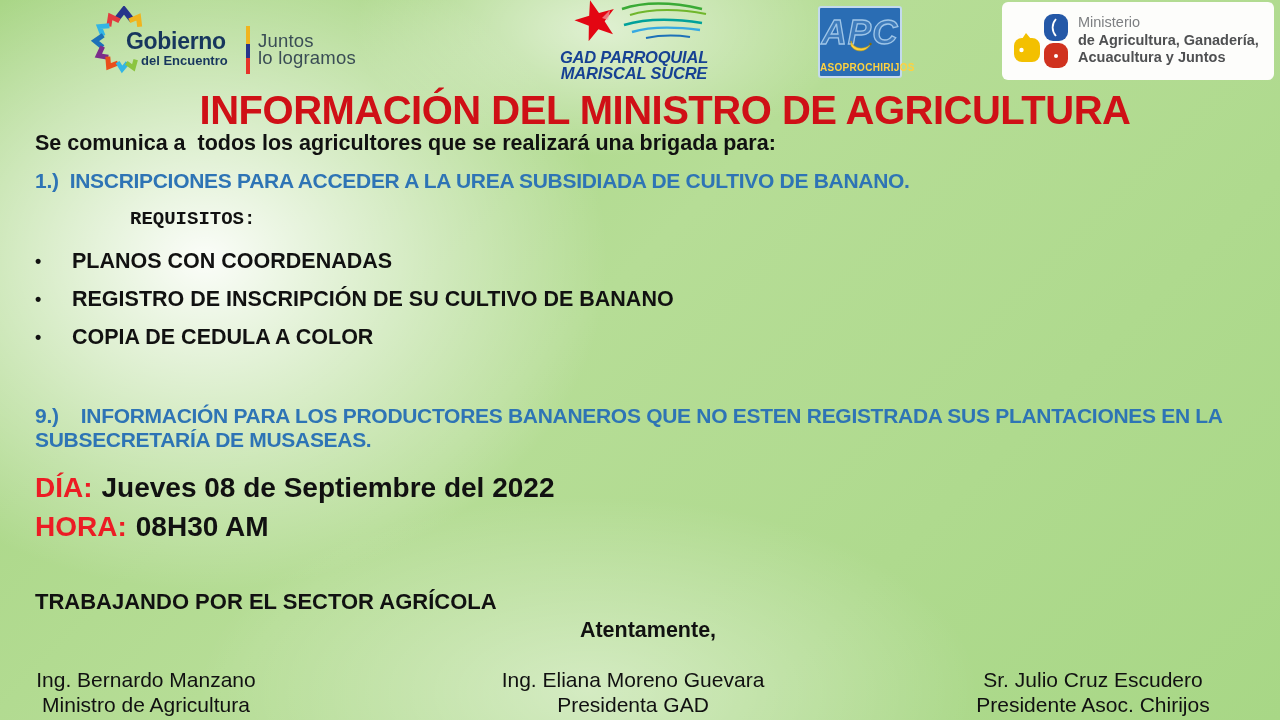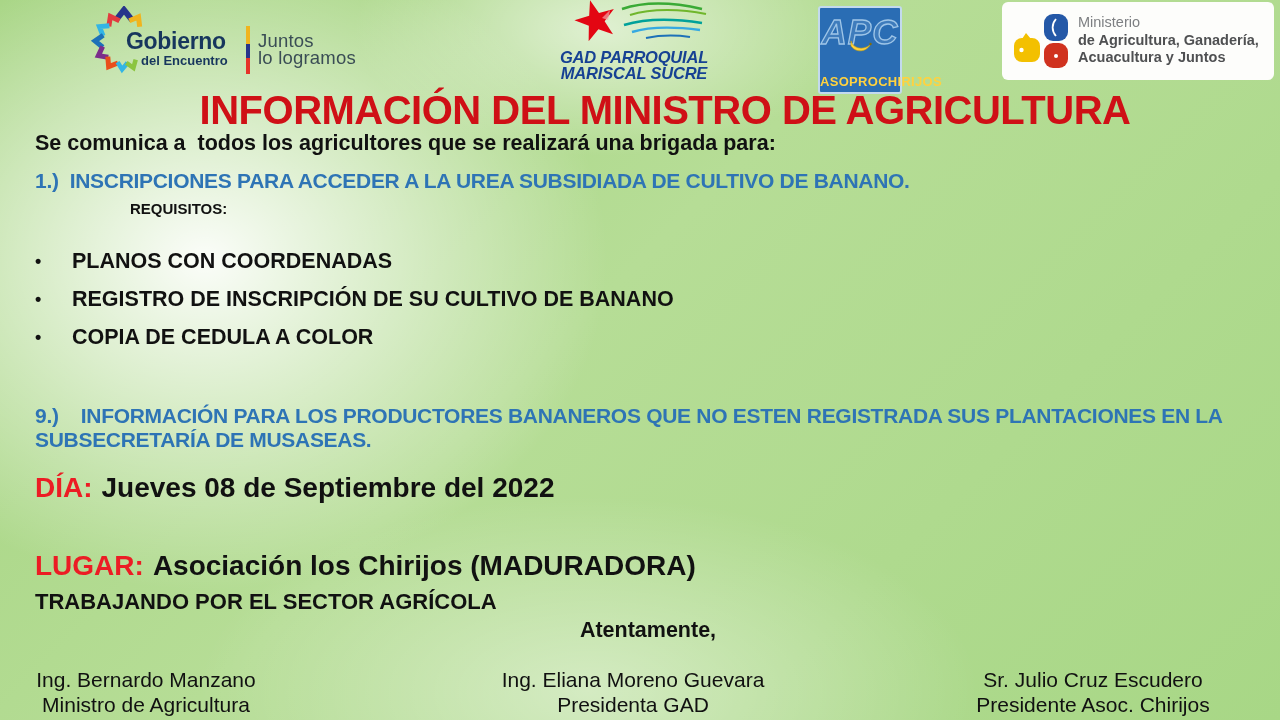--- a/index.html
+++ b/index.html
@@ -19,43 +19,43 @@
   .gob-arrows{position:absolute;left:0;top:0;}
   .gob-name{position:absolute;left:38px;top:22px;font-size:23px;font-weight:bold;color:#17365d;letter-spacing:-0.3px;}
   .gob-sub{position:absolute;left:53px;top:47px;font-size:13px;font-weight:bold;color:#17365d;}
   .gob-divider{position:absolute;left:158px;top:20px;width:4px;height:48px;
     background:linear-gradient(#f0b41e 0%,#f0b41e 38%,#27348b 38%,#27348b 66%,#e63329 66%,#e63329 100%);}
   .gob-tagline{position:absolute;left:170px;top:26px;font-size:18.5px;color:#3a4d55;line-height:17px;letter-spacing:0.2px;}
 
   .logo-gad{left:550px;top:0;width:168px;height:78px;text-align:center;}
   .gad-text{font-size:16.5px;font-style:italic;font-weight:bold;color:#164193;line-height:15px;letter-spacing:-0.2px;margin-top:1px;}
 
-  .logo-apc{left:818px;top:6px;width:84px;height:88px;background:#2a6db4;border:2px solid #c3daee;
+  .logo-apc{left:818px;top:6px;width:84px;height:72px;background:#2a6db4;border:2px solid #c3daee;
     border-radius:3px;box-sizing:border-box;}
   .apc-acronym{position:absolute;top:4px;left:0;width:100%;text-align:center;font-size:35px;font-weight:800;
     font-style:italic;letter-spacing:1px;color:rgba(225,238,249,0.12);-webkit-text-stroke:1.3px #9fc6e8;}
   .apc-banana{position:absolute;left:29px;top:26px;}
-  .apc-caption{position:absolute;bottom:3px;left:0;width:100%;text-align:center;font-size:13px;font-weight:bold;
+  .apc-caption{position:absolute;bottom:3px;left:0;width:100%;text-align:center;font-size:10px;font-weight:bold;
     color:#ffd23f;letter-spacing:0.3px;}
 
   .logo-min{left:1002px;top:2px;width:272px;height:78px;background:#fdfdfb;border-radius:6px;}
   .min-mark{position:absolute;left:12px;top:10px;}
   .min-text{position:absolute;left:76px;top:12px;font-size:14.5px;line-height:17.5px;}
   .min-l1{color:#7d7f82;font-weight:normal;}
   .min-l2,.min-l3{color:#4f5052;font-weight:bold;}
 
   
   .title{left:25px;top:88px;width:1280px;text-align:center;font-size:40px;font-weight:800;
     color:#cf1016;letter-spacing:-0.5px;white-space:nowrap;}
   .black-txt{color:#111111;font-weight:bold;}
   .intro{left:35px;top:131px;font-size:21.5px;white-space:pre-wrap;}
   .blue-item{color:#2e74b5;font-size:21px;font-weight:bold;white-space:pre-wrap;
     letter-spacing:-0.3px;line-height:24px;width:1228px;}
   .item1{left:35px;top:169px;}
-  .requisitos{left:130px;top:200px;font-size:15px;}
+  .requisitos{left:130px;top:208px;font-size:19px;font-family:Liberation Mono, monospace;}
   .bullet-row{left:35px;font-size:21.5px;}
   .b1{top:249px;} .b2{top:287px;} .b3{top:325px;}
   .dot{display:inline-block;width:37px;font-size:18px;vertical-align:1px;}
   .item2{left:35px;top:366px;}
   .item3{left:35px;top:404px;}
   .detail{left:35px;font-size:28px;font-weight:bold;}
   .d1{top:472px;} .d2{top:511px;} .d3{top:550px;}
   .detail-label{color:#ec1c24;margin-right:9px;}
   .detail-value{color:#111111;}
   .slogan{left:35px;top:589px;font-size:22px;}
@@ -151,22 +151,22 @@
   </div>
   <div class="abs bullet-row black-txt b3">
     <span class="dot">•</span><span>COPIA DE CEDULA A COLOR</span>
   </div>
 
   <div class="abs blue-item item3">9.)    INFORMACIÓN PARA LOS PRODUCTORES BANANEROS QUE NO ESTEN REGISTRADA SUS PLANTACIONES EN LA SUBSECRETARÍA DE MUSASEAS.</div>
 
   <div class="abs detail d1">
     <span class="detail-label">DÍA:</span><span class="detail-value">Jueves 08 de Septiembre del 2022</span>
   </div>
-  <div class="abs detail d3">
-    <span class="detail-label">LUGAR:</span><span class="detail-value">Asociación los Chirijos (MADURADORA)</span>
+  <div class="abs detail d2">
+    <span class="detail-label">HORA:</span><span class="detail-value">08H30 AM</span>
   </div>
 
   <div class="abs slogan black-txt">TRABAJANDO POR EL SECTOR AGRÍCOLA</div>
   <div class="abs closing black-txt">Atentamente,</div>
 
   <div class="abs sig sig-left">
     <div>Ing. Bernardo Manzano</div>
     <div>Ministro de Agricultura</div>
   </div>
   <div class="abs sig sig-center">

